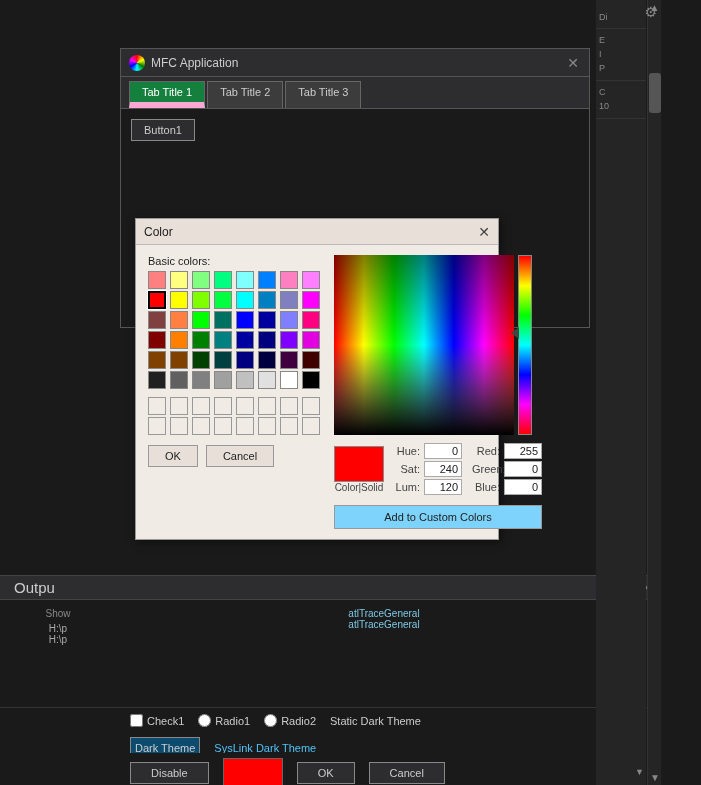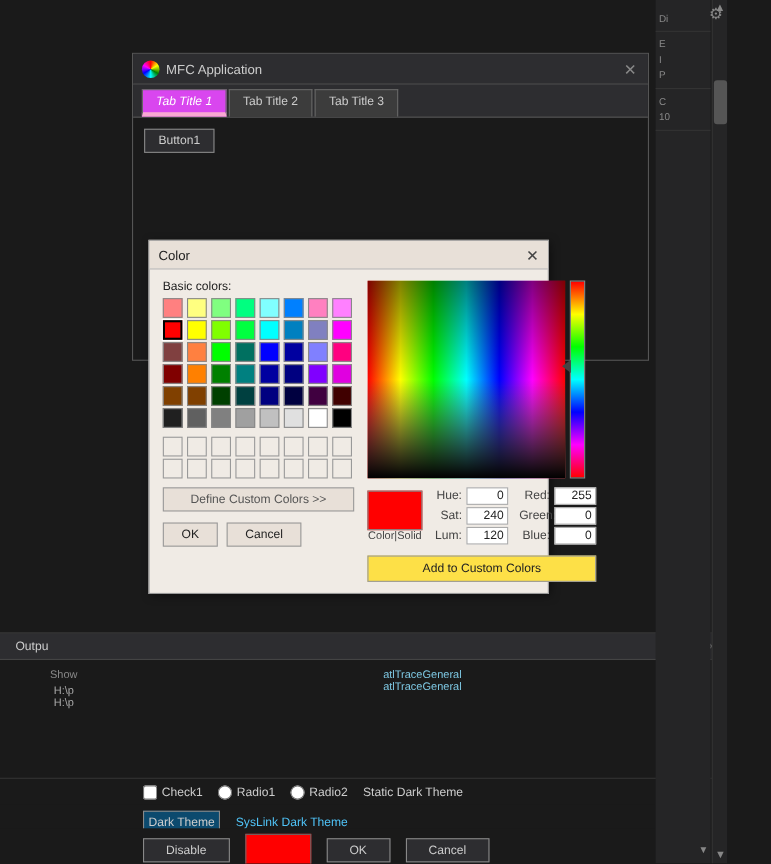--- a/index.html
+++ b/index.html
@@ -85,24 +85,23 @@
       border: 1px solid #666;
       border-bottom: none;
       cursor: pointer;
       font-size: 11px;
       color: #ccc;
       background: #3c3c3c;
       margin-right: 2px;
     }
 
     .mfc-tab.active {
-      background: #d946ef;
-      border-bottom: 4px solid #f9a8d4;
+      background: #15803d;
+      border-bottom: 6px solid #f9a8d4;
       color: #fff;
-      font-style: italic;
     }
 
     .mfc-content {
       padding: 10px;
     }
 
     .mfc-button {
       padding: 4px 12px;
       background: #2d2d30;
       border: 1px solid #888;
@@ -356,21 +355,21 @@
       background: #fff;
       color: #222;
       font-size: 11px;
       padding: 1px 3px;
       text-align: right;
     }
 
     .add-custom-btn {
       width: 100%;
       padding: 5px 18px;
-      background: #fde047;
+      background: #7dd3fc;
       border: 1px solid #999;
       color: #222;
       font-size: 11px;
       cursor: pointer;
       margin-top: 4px;
     }
 
     
     .output-panel {
       position: absolute;
@@ -386,21 +385,21 @@
       display: flex;
       align-items: center;
       background: #2d2d30;
       height: 24px;
       padding: 0 8px;
       border-bottom: 1px solid #444;
       gap: 8px;
     }
 
     .output-tab {
-      font-size: 11px;
+      font-size: 15px;
       color: #ccc;
       padding: 2px 6px;
     }
 
     .output-controls {
       display: flex;
       gap: 4px;
       margin-left: auto;
       align-items: center;
     }
@@ -631,21 +630,20 @@
               <div class="custom-swatch"></div>
               <div class="custom-swatch"></div>
               <div class="custom-swatch"></div>
               <div class="custom-swatch"></div>
               <div class="custom-swatch"></div>
               <div class="custom-swatch"></div>
               <div class="custom-swatch"></div>
               <div class="custom-swatch"></div>
             </div>
         </div>
-        <button class="define-btn">Define Custom Colors &gt;&gt;</button>
         <div class="ok-cancel-row">
           <button class="dialog-btn">OK</button>
           <button class="dialog-btn">Cancel</button>
         </div>
       </div>
 
       <div class="color-right-panel">
         <div class="color-spectrum-container">
           <div class="color-spectrum">
             <div class="spectrum-hue"></div>

